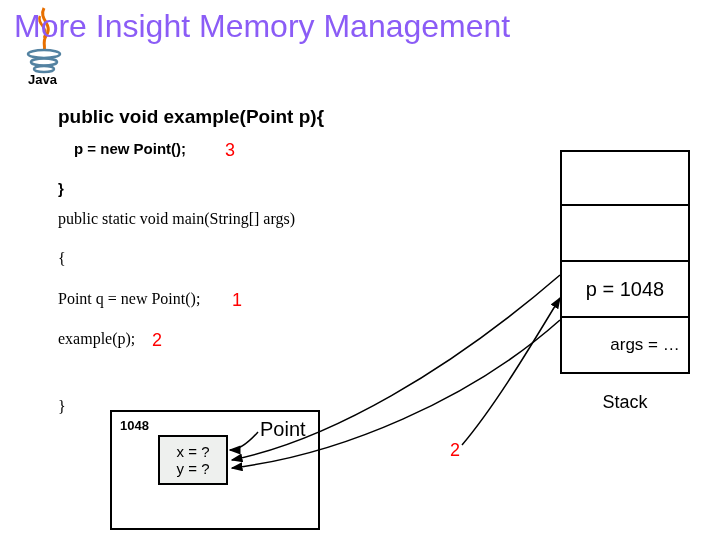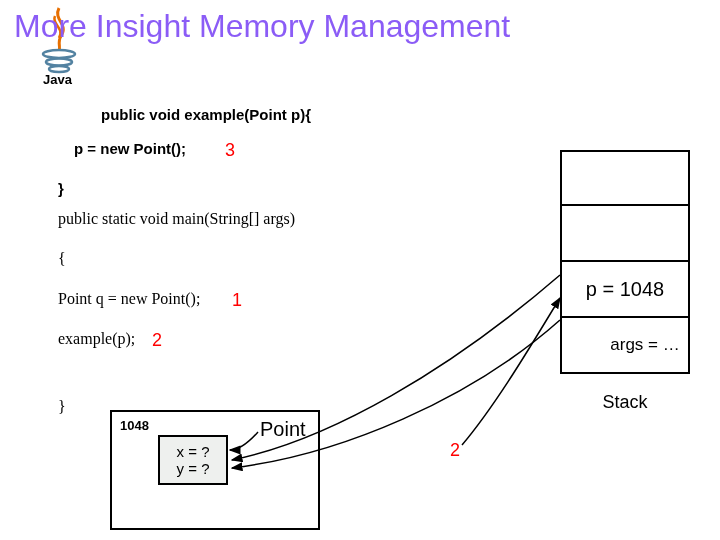--- a/index.html
+++ b/index.html
@@ -15,21 +15,21 @@
       position: absolute;
       top: 8px;
       left: 14px;
       font-size: 32px;
       font-weight: normal;
       color: #8b5cf6;
     }
     .java-logo {
       position: absolute;
       top: 6px;
-      left: 35px;
+      left: 20px;
       width: 48px;
       height: 80px;
     }
     .code {
       position: absolute;
       left: 58px;
       font-size: 16px;
       color: #000;
       white-space: pre;
       font-family: "Times New Roman", serif;
@@ -121,21 +121,21 @@
     <path d="M20 10 C16 18 30 22 24 32" stroke="#e76f00" stroke-width="2.5" fill="none"></path>
     <ellipse cx="24" cy="48" rx="16" ry="4" stroke="#5382a1" stroke-width="2.5" fill="none"></ellipse>
     <ellipse cx="24" cy="56" rx="13" ry="3.5" stroke="#5382a1" stroke-width="2.5" fill="none"></ellipse>
     <ellipse cx="24" cy="63" rx="10" ry="3" stroke="#5382a1" stroke-width="2.5" fill="none"></ellipse>
     <text x="8" y="78" font-size="13" font-weight="bold" fill="#000" font-family="Arial">Java</text>
   </svg>
 </div>
 
 <div class="title">More Insight Memory Management</div>
 
-<div class="code bold" style="top:106px; font-family:Arial,sans-serif; font-size:15px;margin-left:43px;">public void example(Point p){</div>
+<div class="code bold" style="top:106px; font-family:Arial,sans-serif; font-size:19px;">public void example(Point p){</div>
 <div class="code bold" style="top:140px; left:74px; font-family:Arial,sans-serif; font-size:15px;">p = new Point();</div>
 <div class="code bold" style="top:180px; font-family:Arial,sans-serif; font-size:15px;">}</div>
 <div class="code" style="top:210px;">public static void main(String[] args)</div>
 <div class="code" style="top:250px;">{</div>
 <div class="code" style="top:290px;">Point q = new Point();</div>
 <div class="code" style="top:330px;">example(p);</div>
 <div class="code" style="top:398px;">}</div>
 
 <div class="step" style="top:140px; left:225px;">3</div>
 <div class="step" style="top:290px; left:232px;">1</div>

